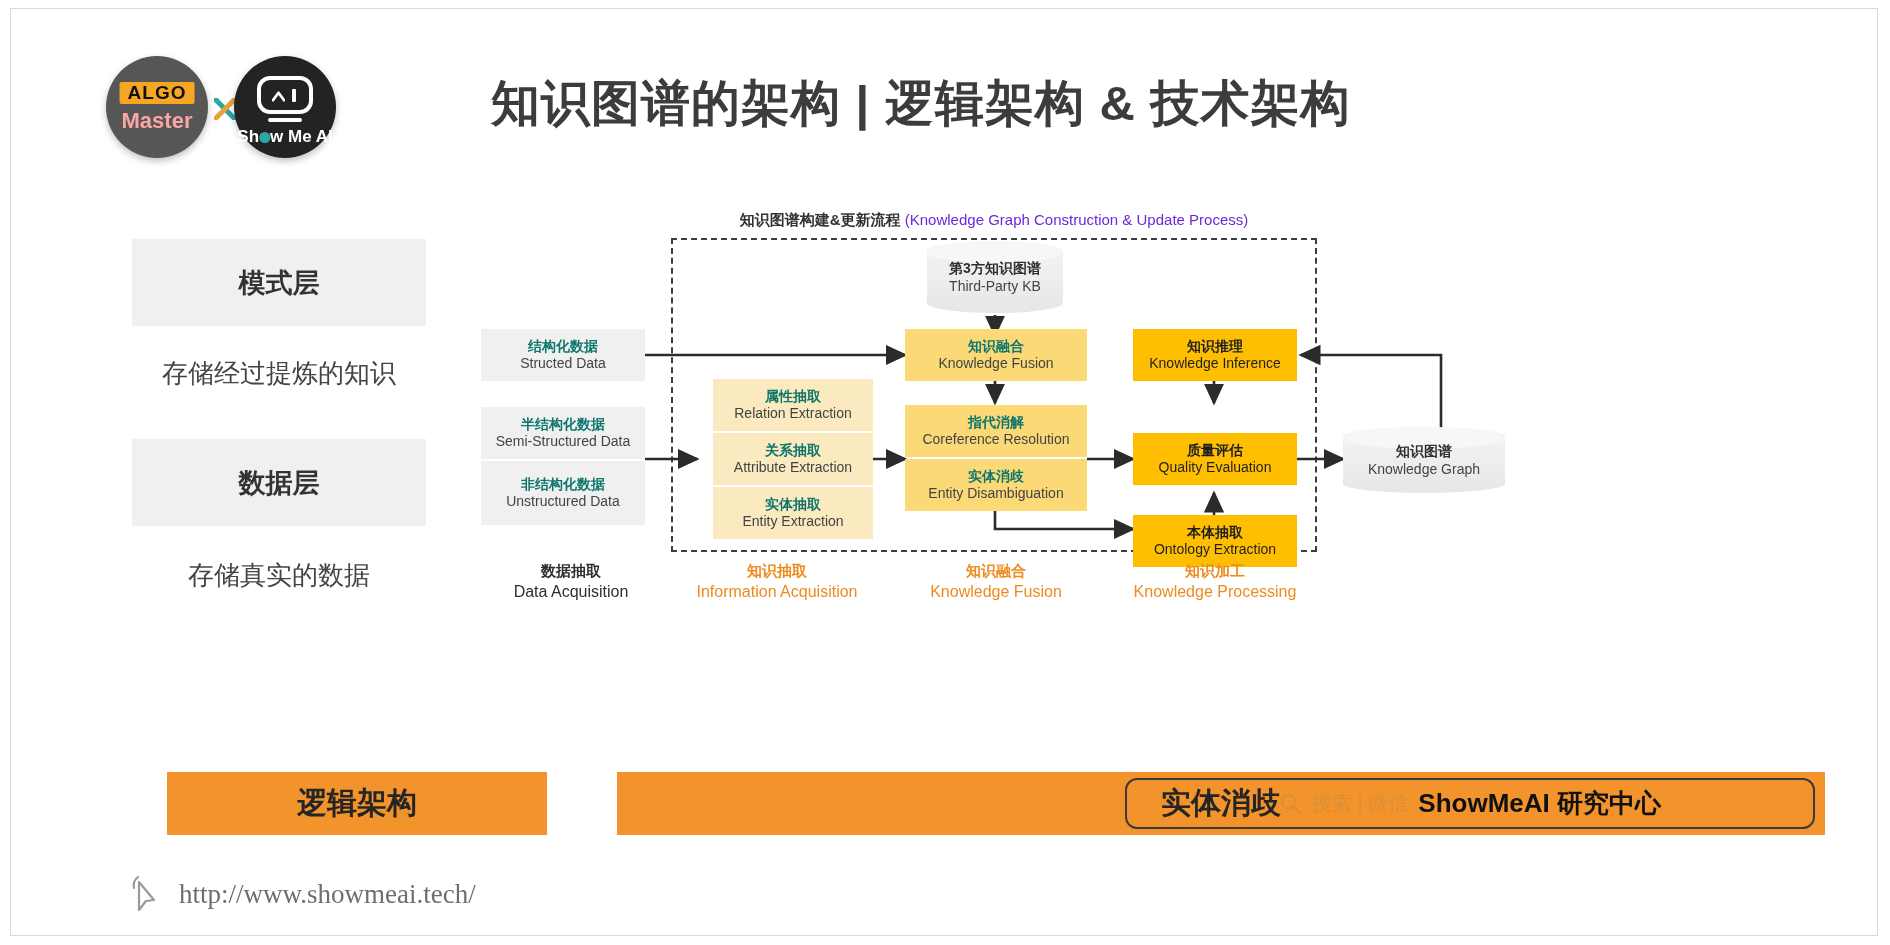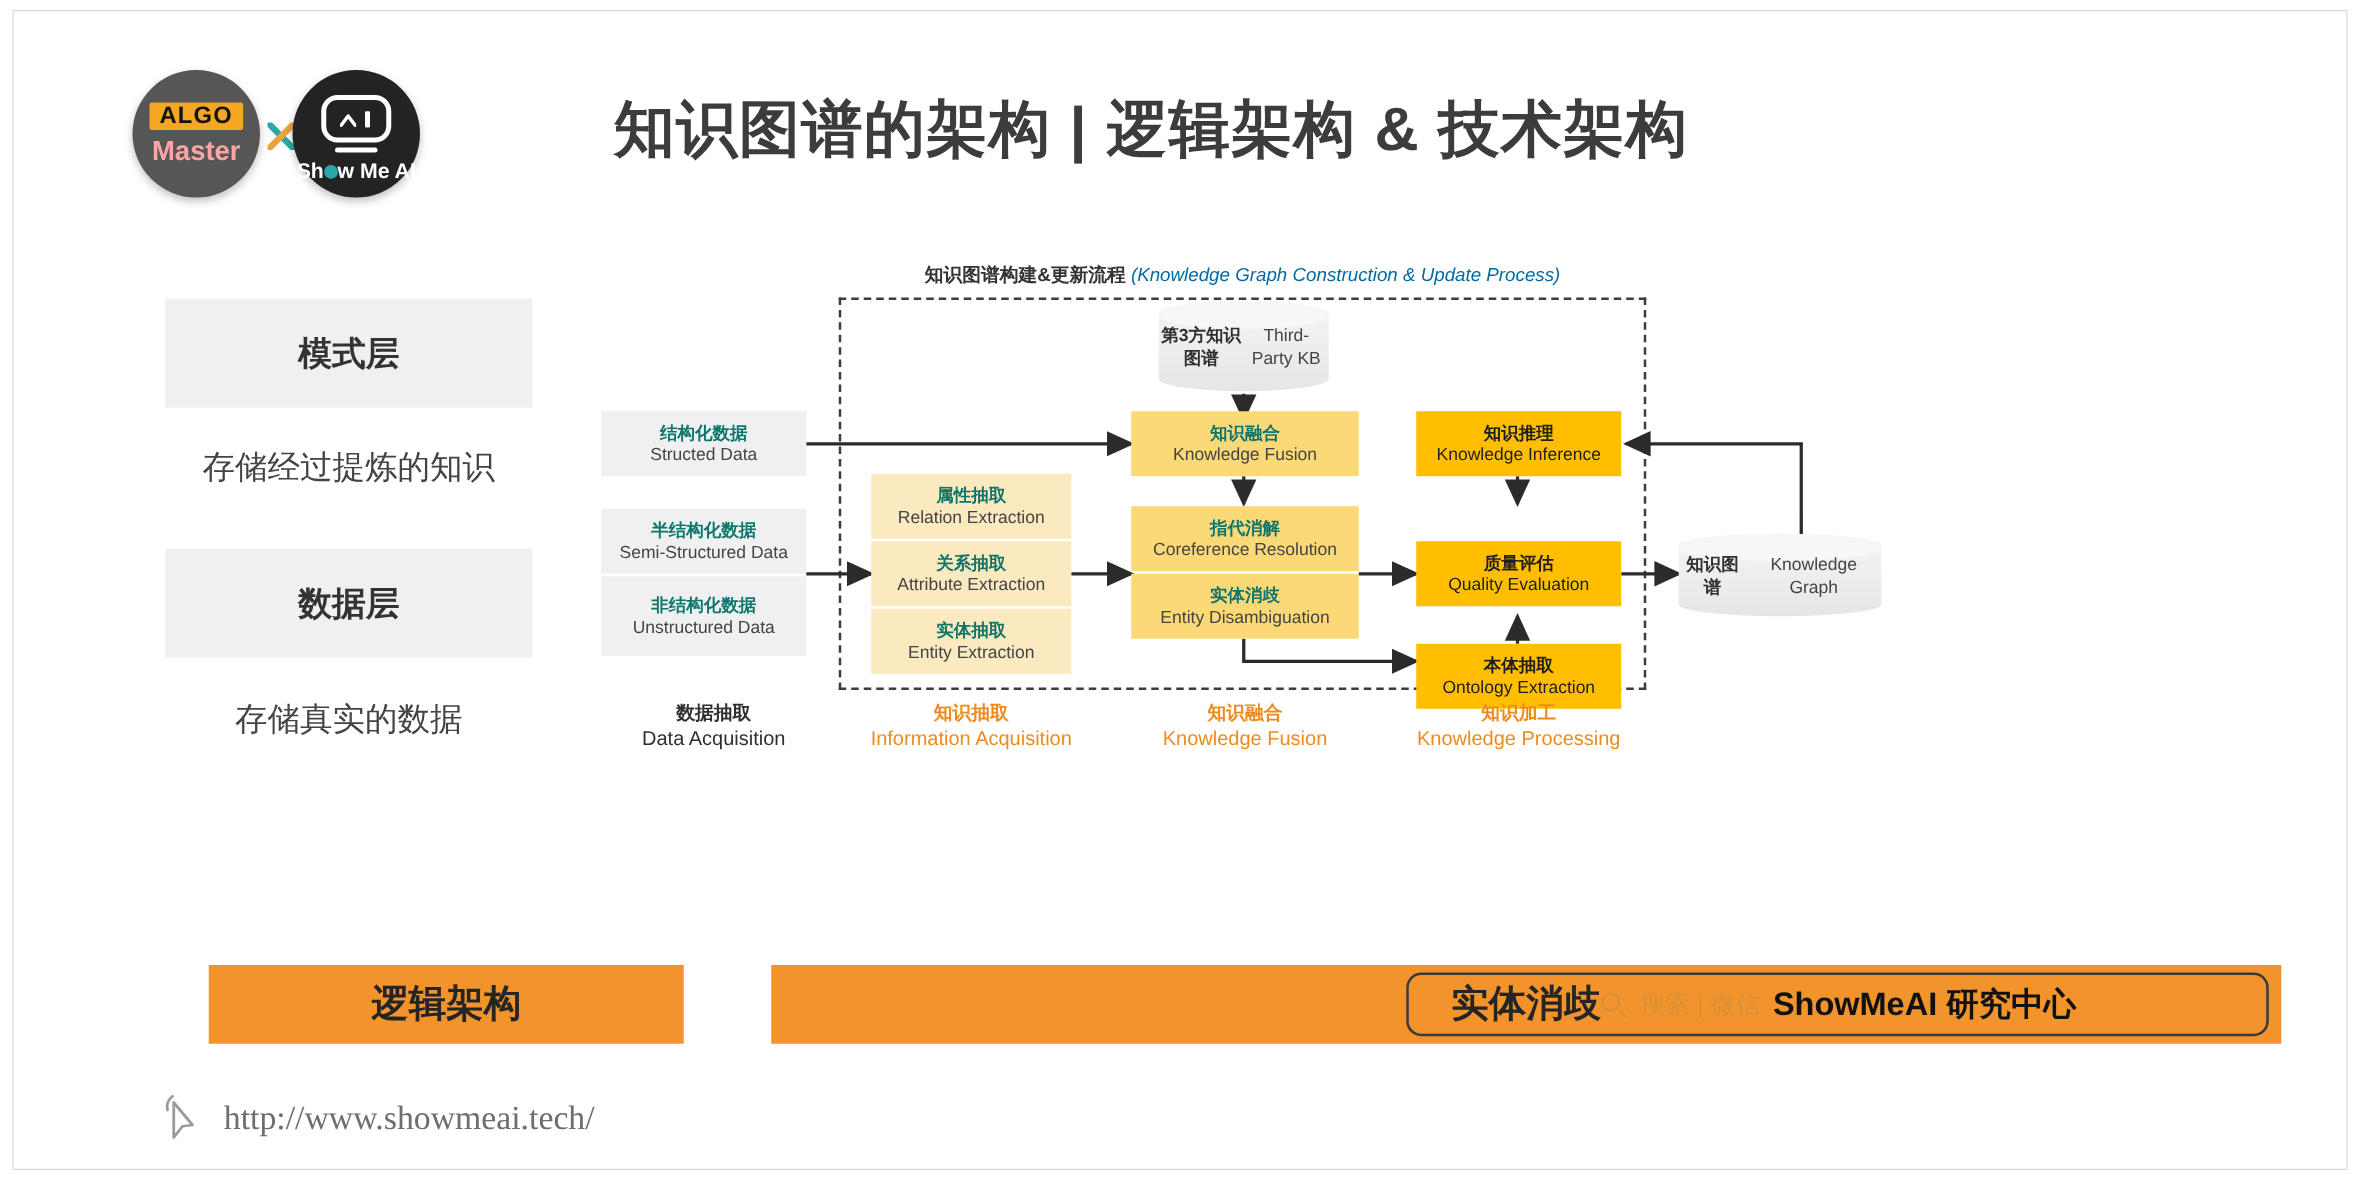--- a/index.html
+++ b/index.html
@@ -76,38 +76,38 @@
   .diagram{position:absolute;left:470px;top:200px;width:1400px;height:500px;}
   .dashed-box{
     position:absolute;left:190px;top:29px;width:646px;height:314px;
     border:2px dashed #3d3d3d;box-sizing:border-box;
   }
   .dash-title{
     position:absolute;left:190px;top:2px;width:646px;text-align:center;
     font-size:15px;color:#333;white-space:nowrap;
   }
   .dash-title b{font-weight:bold;}
-  .dash-title span{font-weight:normal;color:#0369a1;font-style:italic;}
+  .dash-title span{font-weight:normal;color:#6d28d9;}
 
   .node{
     position:absolute;box-sizing:border-box;
     display:flex;flex-direction:column;align-items:center;justify-content:center;
     text-align:center;line-height:1.25;
   }
   .node .cn{font-weight:bold;font-size:14px;color:#0f766e;}
   .node .en{font-size:14px;color:#444;}
   .node.gray{background:#f0f0f0;}
-  .node.lyellow{background:#fbe9bf;}
+  .node.lyellow{background:#fbe9bf;margin-left:16px;}
   .node.myellow{background:#fbd977;}
   .node.oyellow{background:#FFBF00;}
   .node.oyellow .cn,.node.oyellow .en{color:#1f1f1f;}
 
   .cyl{
     position:absolute;
-    display:flex;align-items:center;justify-content:center;
+    display:flex;flex-direction:column;align-items:center;justify-content:center;
     text-align:center;line-height:1.3;
     background:linear-gradient(180deg,#f4f4f4 0%,#ededed 55%,#e6e6e6 100%);
     border-radius:50%/14%;
   }
   .cyl::before{
     content:"";position:absolute;left:0;top:0;width:100%;height:22px;
     background:#f7f7f7;border-radius:50%;
   }
   .cyl .cn{font-weight:bold;font-size:14px;color:#2f2f2f;position:relative;}
   .cyl .en{font-size:14px;color:#444;position:relative;text-align:center;}

